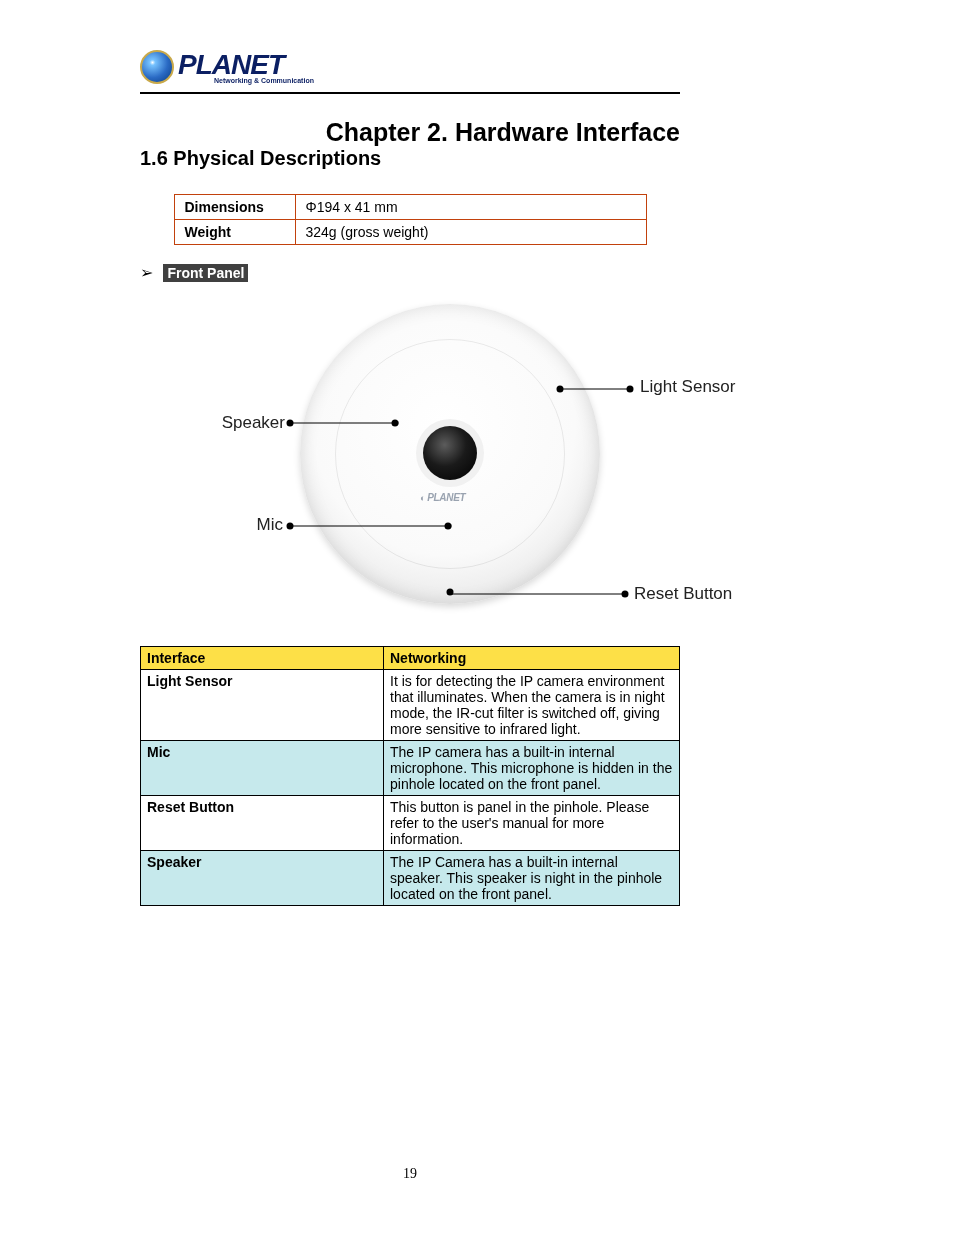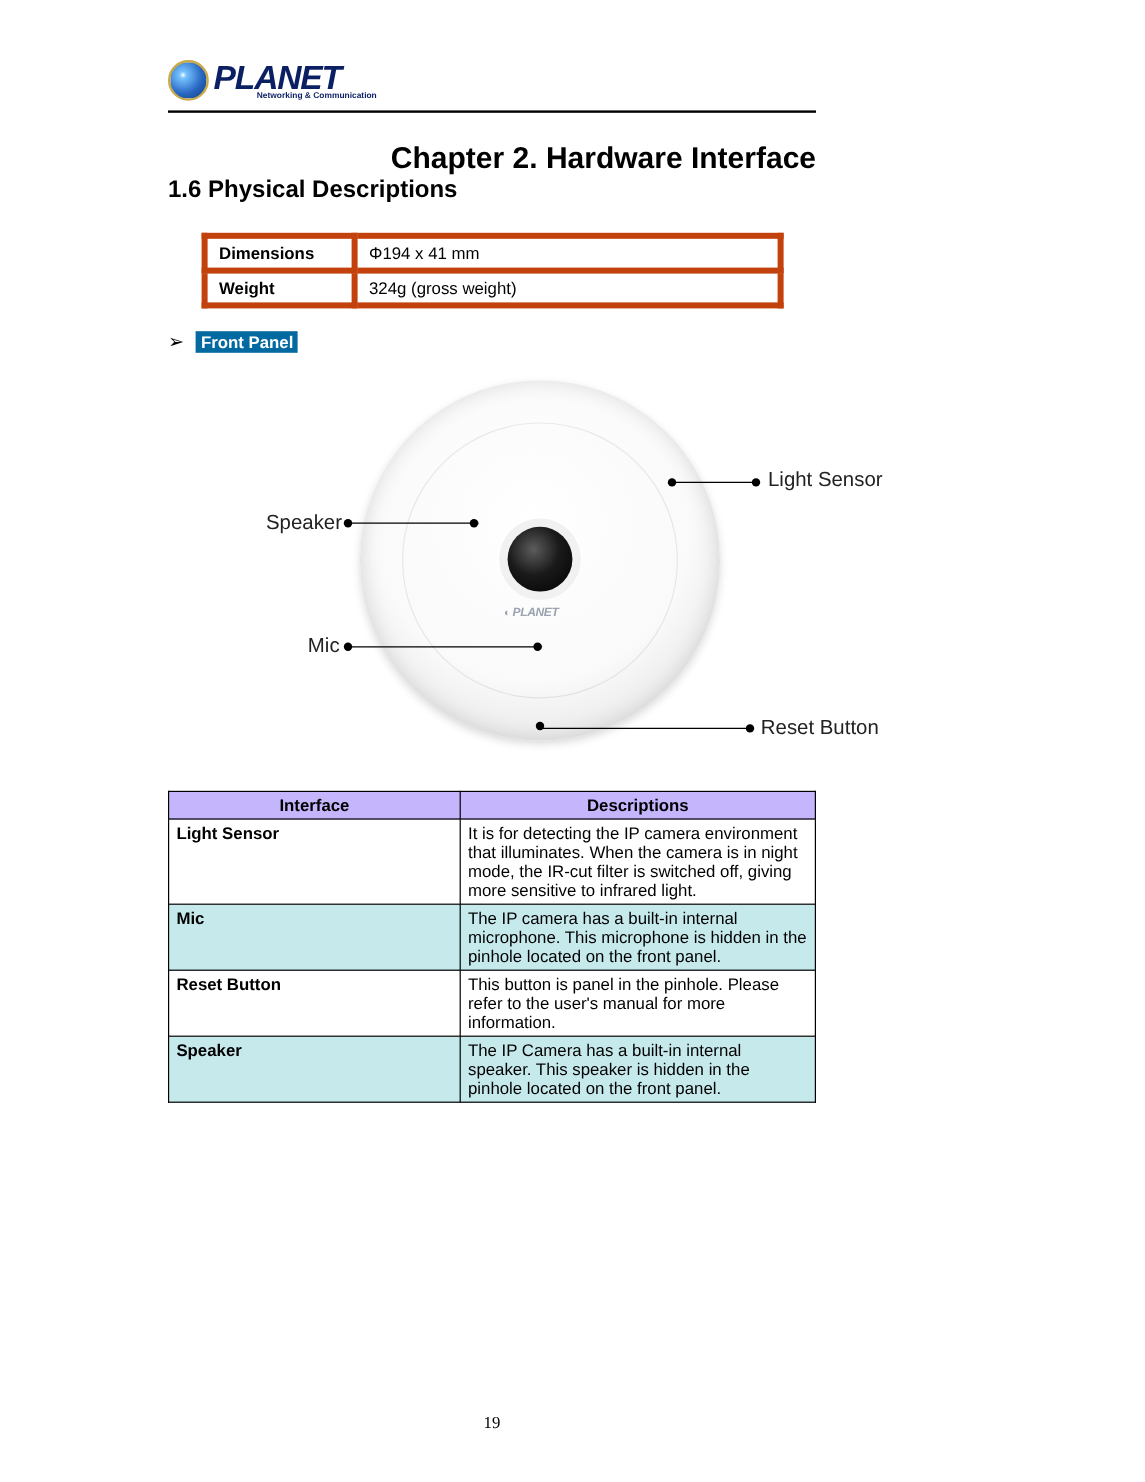--- a/index.html
+++ b/index.html
@@ -60,21 +60,21 @@
   .section-title {
     font-size: 20px;
     font-weight: bold;
     margin-bottom: 24px;
   }
   .spec-table {
     border-collapse: collapse;
     margin: 0 auto 18px auto;
   }
   .spec-table td {
-    border: 5px solid #c2410c;
+    border: 1px solid #c2410c;
     font-size: 14px;
     padding: 4px 10px;
     text-align: left;
   }
   .spec-table td:first-child {
     font-weight: bold;
     width: 100px;
   }
   .spec-table td:last-child {
     width: 330px;
@@ -82,21 +82,21 @@
   .arrow-line {
     display: flex;
     align-items: center;
     margin-bottom: 12px;
   }
   .arrow {
     font-size: 16px;
     margin-right: 10px;
   }
   .front-panel-label {
-    background: #0369a1;
+    background: #404040;
     color: #fff;
     font-weight: bold;
     font-size: 14px;
     padding: 1px 4px;
   }
   .diagram {
     position: relative;
     width: 620px;
     height: 330px;
     margin: 0 auto 22px auto;
@@ -173,22 +173,22 @@
     margin: 0 0 30px 0;
   }
   .desc-table th, .desc-table td {
     border: 1px solid #000;
     font-size: 14px;
     padding: 3px 6px;
     text-align: left;
     vertical-align: top;
   }
   .desc-table th {
-    background: #c4b5fd;
-    text-align: center;
+    background: #fde047;
+    text-align: left;
     font-weight: bold;
     color: #000;
   }
   .desc-table th:first-child { width: 230px; }
   .desc-table td:first-child { font-weight: bold; }
   .desc-table tr.alt td { background: #c6e9ec; }
   .outer-border {
     border: 1.5px solid #000;
   }
   .pagenum {
@@ -270,35 +270,35 @@
     <div class="callout co-light">Light Sensor</div>
     <div class="callout co-speaker">Speaker</div>
     <div class="callout co-mic">Mic</div>
     <div class="callout co-reset">Reset Button</div>
   </div>
 
   <table class="desc-table outer-border">
     <tbody>
         <tr>
       <th>Interface</th>
-      <th>Descriptions</th>
+      <th>Networking</th>
     </tr>
     <tr>
       <td>Light Sensor</td>
       <td>It is for detecting the IP camera environment that illuminates. When the camera is in night mode, the IR-cut filter is switched off, giving more sensitive to infrared light.</td>
     </tr>
     <tr class="alt">
       <td>Mic</td>
       <td>The IP camera has a built-in internal microphone. This microphone is hidden in the pinhole located on the front panel.</td>
     </tr>
     <tr>
       <td>Reset Button</td>
       <td>This button is panel in the pinhole. Please refer to the user's manual for more information.</td>
     </tr>
     <tr class="alt">
       <td>Speaker</td>
-      <td>The IP Camera has a built-in internal speaker. This speaker is hidden in the pinhole located on the front panel.</td>
+      <td>The IP Camera has a built-in internal speaker. This speaker is night in the pinhole located on the front panel.</td>
     </tr>
   </tbody>
     </table>
 
   <div class="pagenum">19</div>
 </div>
 
 </body></html>

